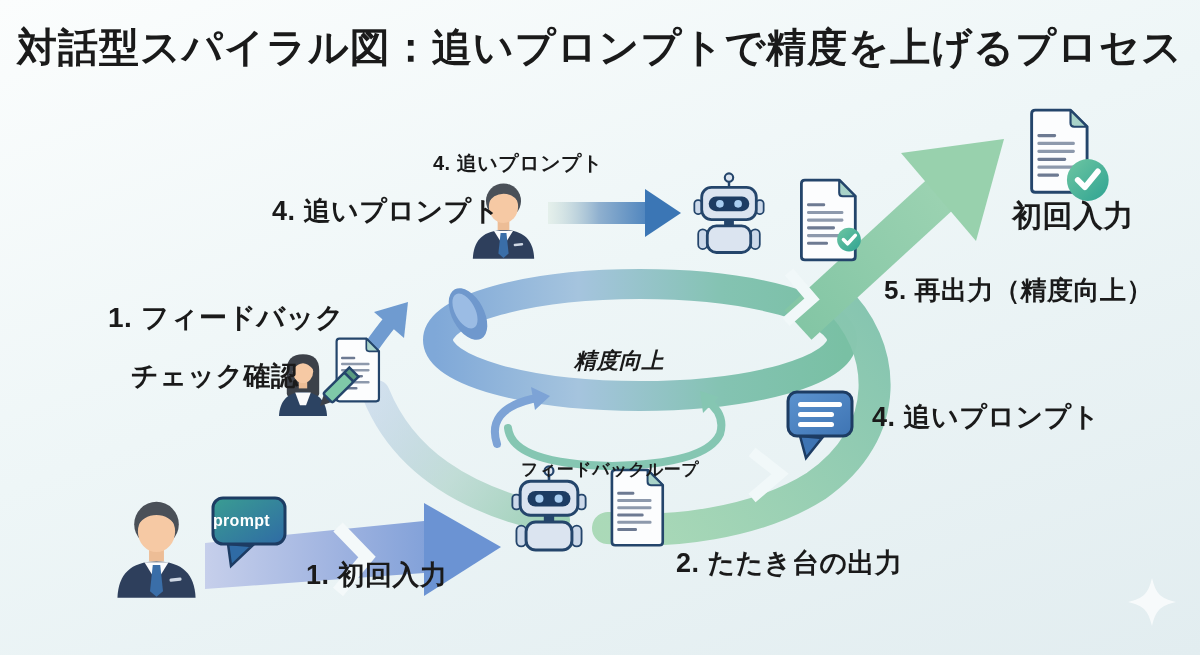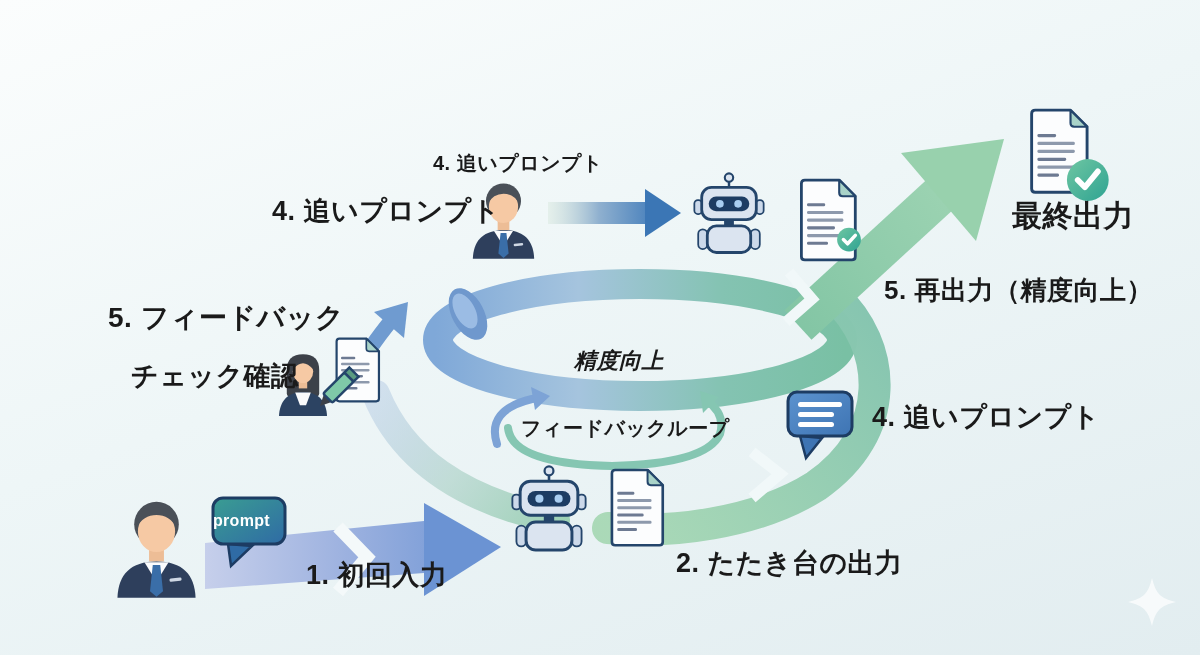--- a/index.html
+++ b/index.html
@@ -13,21 +13,21 @@
   .lbl{
     position:absolute;z-index:2;font-weight:800;color:#1a1a1a;
     white-space:nowrap;line-height:1.1;letter-spacing:0.5px;
   }
   .title{left:0;right:0;top:25px;text-align:center;font-size:40px;letter-spacing:1px;}
   .fs27{font-size:27px;}
   .fs26{font-size:26px;text-align:right;}
   .fs28{font-size:28px;}
   .small20{font-size:20px;}
   .ring-lbl{font-size:22px;}
-  .loop-lbl{font-size:20px;}
+  .loop-lbl{font-size:17px;margin-top:44px;}
   .prompt-txt{
     position:absolute;z-index:3;color:#ffffff;font-weight:700;
     font-size:16px;text-align:center;width:48px;letter-spacing:0.3px;
   }
 </style>
 </head>
 <body>
 
 <div id="stage">
 
@@ -200,28 +200,29 @@
     <polygon points="800,436 822,438 806,458" fill="#3e74b3" stroke="#1d3c63" stroke-width="2.5"></polygon>
     <rect x="788" y="392" width="64" height="44" rx="9" fill="url(#bubbleGrad)" stroke="#1d3c63" stroke-width="3"></rect>
     <rect x="798" y="402" width="44" height="5" rx="2.5" fill="#ffffff"></rect>
     <rect x="798" y="412" width="36" height="5" rx="2.5" fill="#ffffff"></rect>
     <rect x="798" y="422" width="36" height="5" rx="2.5" fill="#ffffff"></rect>
   </g>
 
   <path transform="translate(1152,602)" d="M 0 -24 C 4 -8 8 -4 24 0 C 8 4 4 8 0 24 C -4 8 -8 4 -24 0 C -8 -4 -4 -8 0 -24 Z" fill="#ffffff" opacity="0.7"></path>
 </svg>
 
+<div class="lbl title">対話型スパイラル図：追いプロンプトで精度を上げるプロセス</div>
 
 <div class="lbl small20" style="left:433px;top:152px;">4. 追いプロンプト</div>
 <div class="lbl fs27" style="left:272px;top:197px;">4. 追いプロンプト</div>
 
-<div class="lbl" style="left:1012px;top:199px;font-size:30px;">最終出力</div>
+<div class="lbl" style="left:1012px;top:199px;font-size:30px;">初回入力</div>
 <div class="lbl fs26" style="left:884px;top:276px;">5. 再出力（精度向上）</div>
 
-<div class="lbl fs28" style="left:108px;top:303px;">5. フィードバック</div>
+<div class="lbl fs28" style="left:108px;top:303px;">1. フィードバック</div>
 <div class="lbl fs27" style="left:131px;top:362px;">チェック確認</div>
 
 <div class="lbl ring-lbl" style="left:574px;top:349px;font-style:italic;">精度向上</div>
 <div class="lbl loop-lbl" style="left:521px;top:417px;">フィードバックループ</div>
 
 <div class="lbl fs27" style="left:872px;top:403px;">4. 追いプロンプト</div>
 
 <div class="lbl fs27" style="left:306px;top:561px;">1. 初回入力</div>
 <div class="lbl fs27" style="left:676px;top:549px;">2. たたき台の出力</div>
 

